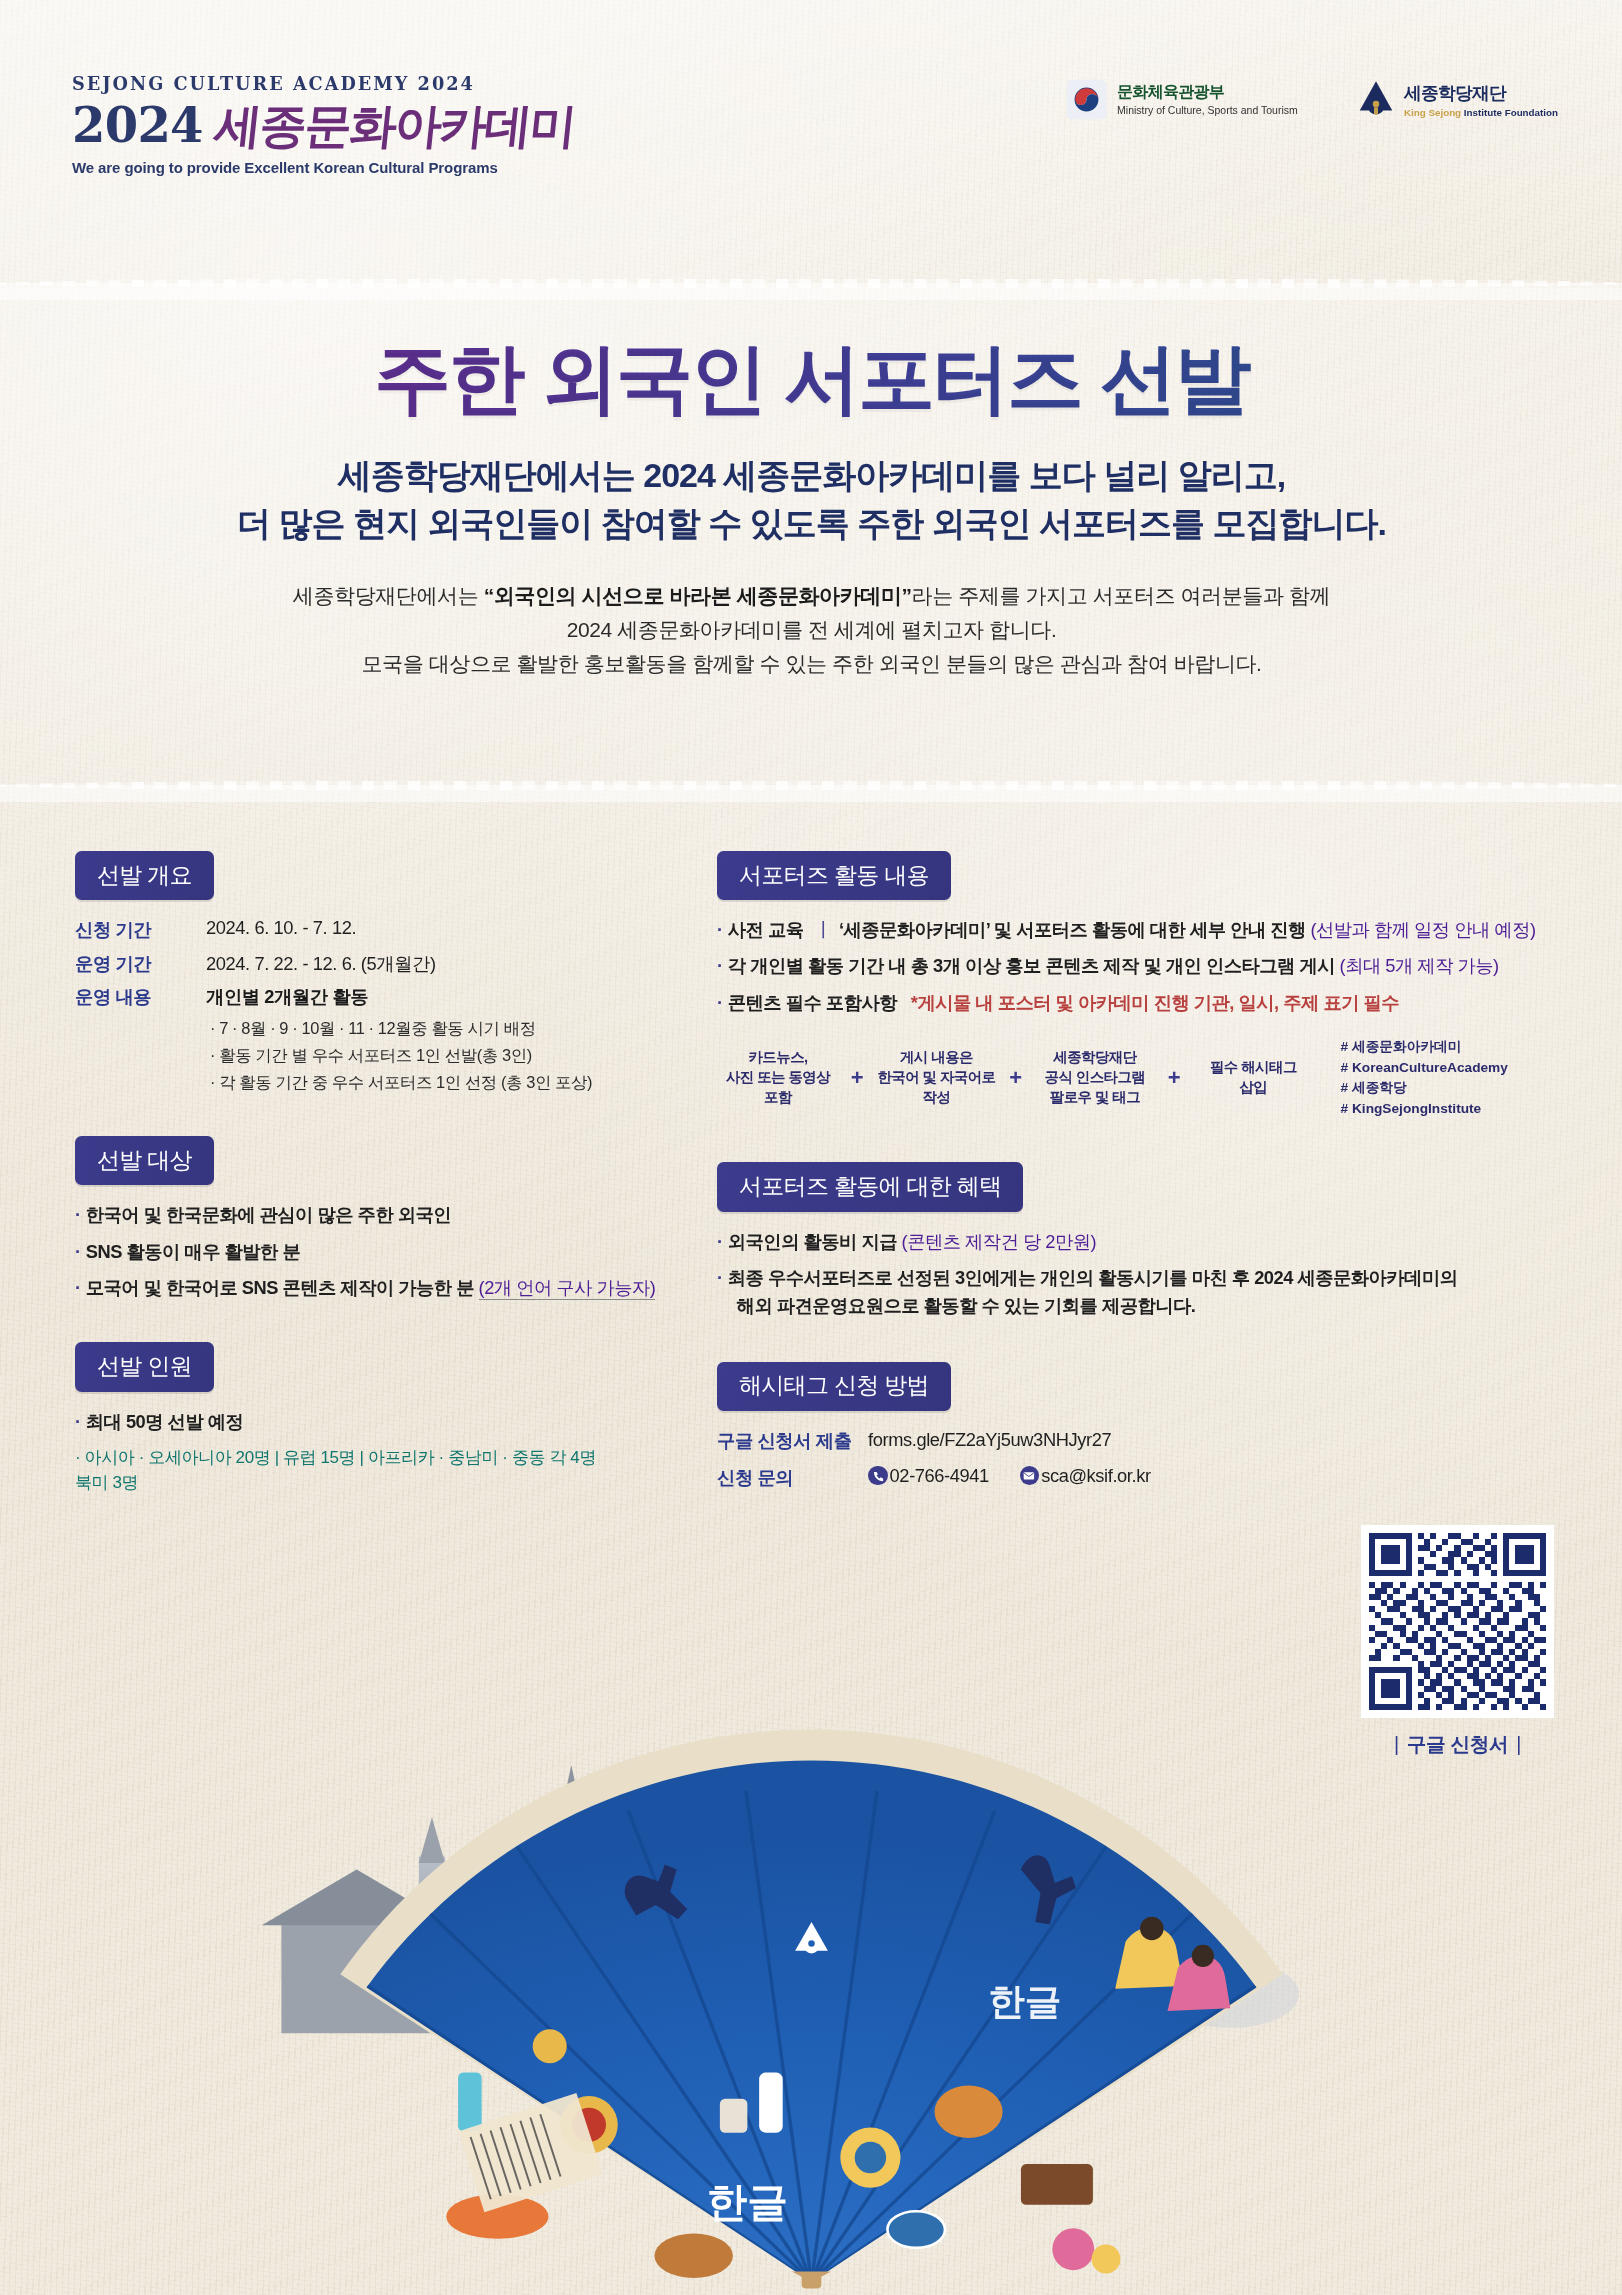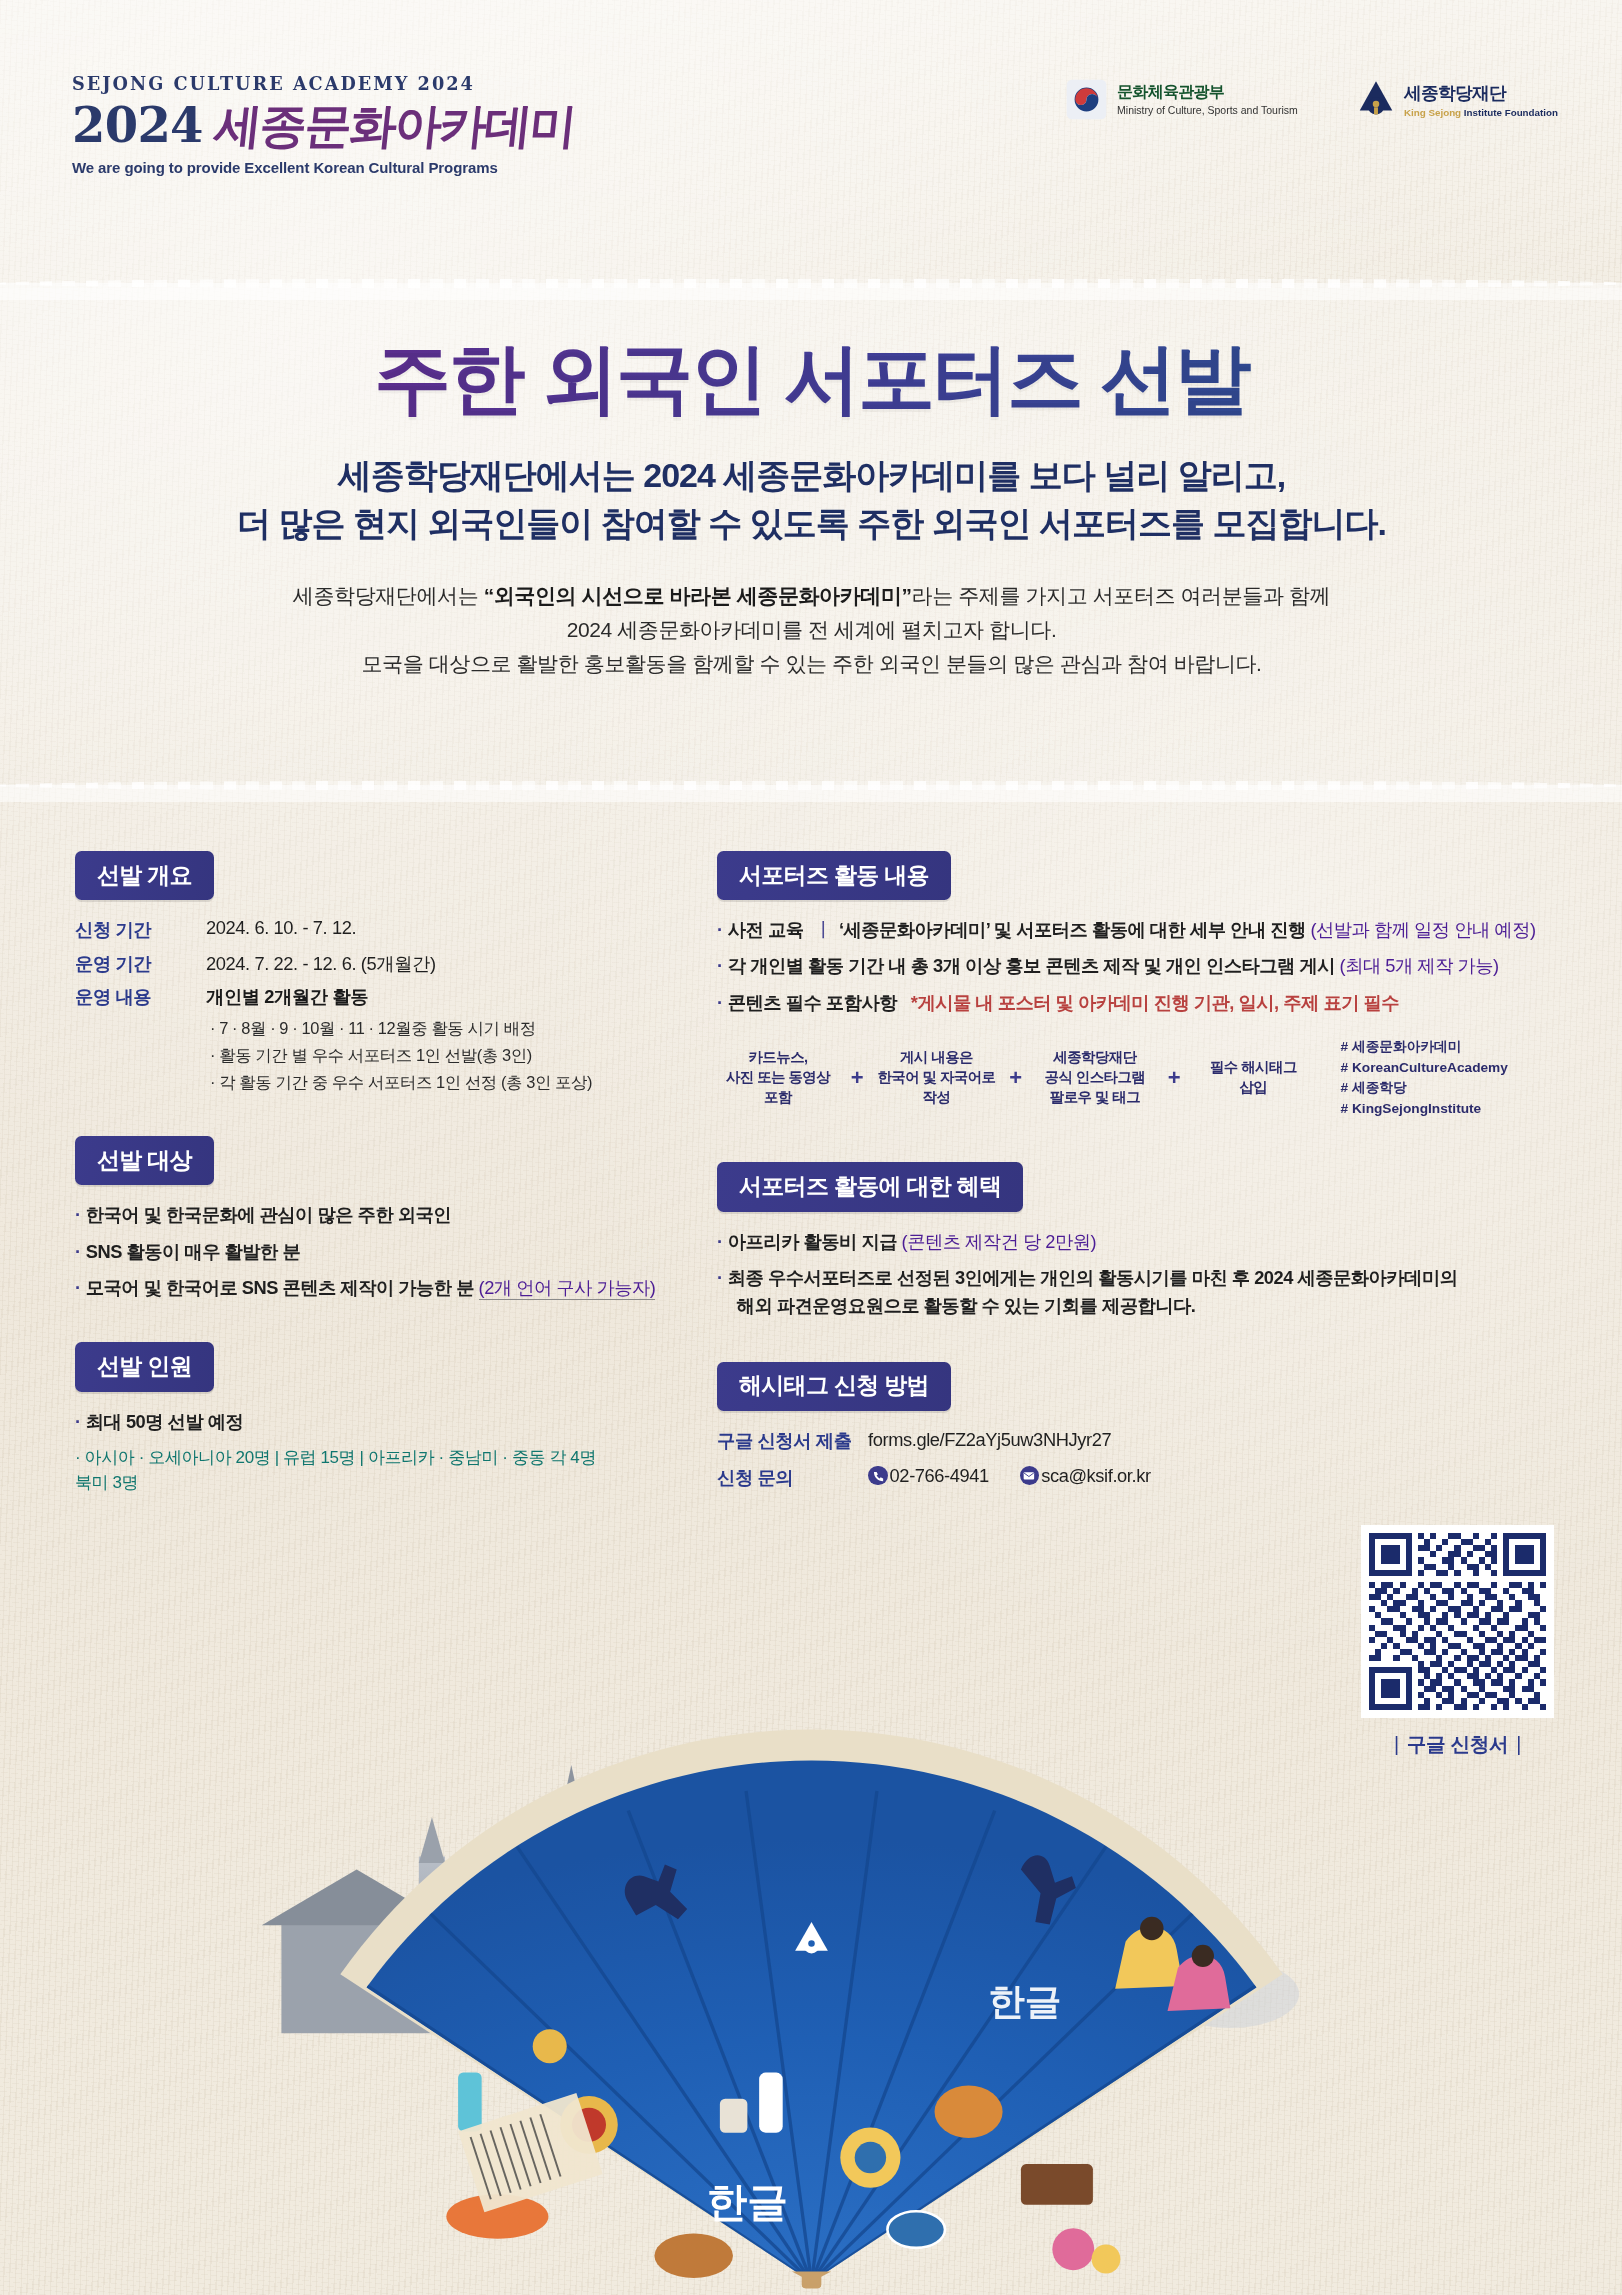--- a/index.html
+++ b/index.html
@@ -100,21 +100,21 @@
   .hero-body b { color: #1b1b1b; }
 
   
   .content { position: absolute; top: 851px; left: 0; width: 1623px; height: 818px; }
   .col-left { position: absolute; left: 75px; top: 0; width: 628px; }
   .col-right { position: absolute; left: 717px; top: 0; width: 844px; }
 
   .sec-title {
     display: inline-block;
     background: linear-gradient(100deg,#3c3b8c 0%, #35357f 100%);
-    color: #fff; font-size: 23px; font-weight: 700; letter-spacing: -0.7px;
+    color: #fff; font-size: 23px; font-weight: 400; letter-spacing: -0.7px;
     padding: 8.5px 22px 9.8px; border-radius: 6.5px;
     box-shadow: 0 2px 0 rgba(0,0,0,0.10);
   }
   .sec { margin-bottom: 34px; }
   .sec-body { margin-top: 17px; }
 
   .row { display: flex; margin-bottom: 8.5px; font-size: 18.3px; letter-spacing: -0.4px; }
   .row .k { width: 131px; color: #2b3a8c; font-weight: 800; flex: none; }
   .row .v { color: #1f1f1f; }
 
@@ -324,21 +324,21 @@
             <div># KingSejongInstitute</div>
           </div>
         </div>
       </div>
     </div>
 
     <div class="sec" style="margin-top:43px">
       <div class="sec-title">서포터즈 활동에 대한 혜택</div>
       <div class="sec-body">
         <div class="bullet">
-          <span class="dot">·</span><b>아프리카 활동비 지급</b>
+          <span class="dot">·</span><b>외국인의 활동비 지급</b>
           <span class="muted">(콘텐츠 제작건 당 2만원)</span>
         </div>
         <div class="bullet" style="margin-bottom:2.6px">
           <span class="dot">·</span><b>최종 우수서포터즈로 선정된 3인에게는 개인의 활동시기를 마친 후 2024 세종문화아카데미의</b>
         </div>
         <div class="bullet" style="padding-left:19.6px">
           <b>해외 파견운영요원으로 활동할 수 있는 기회를 제공합니다.</b>
         </div>
       </div>
     </div>

